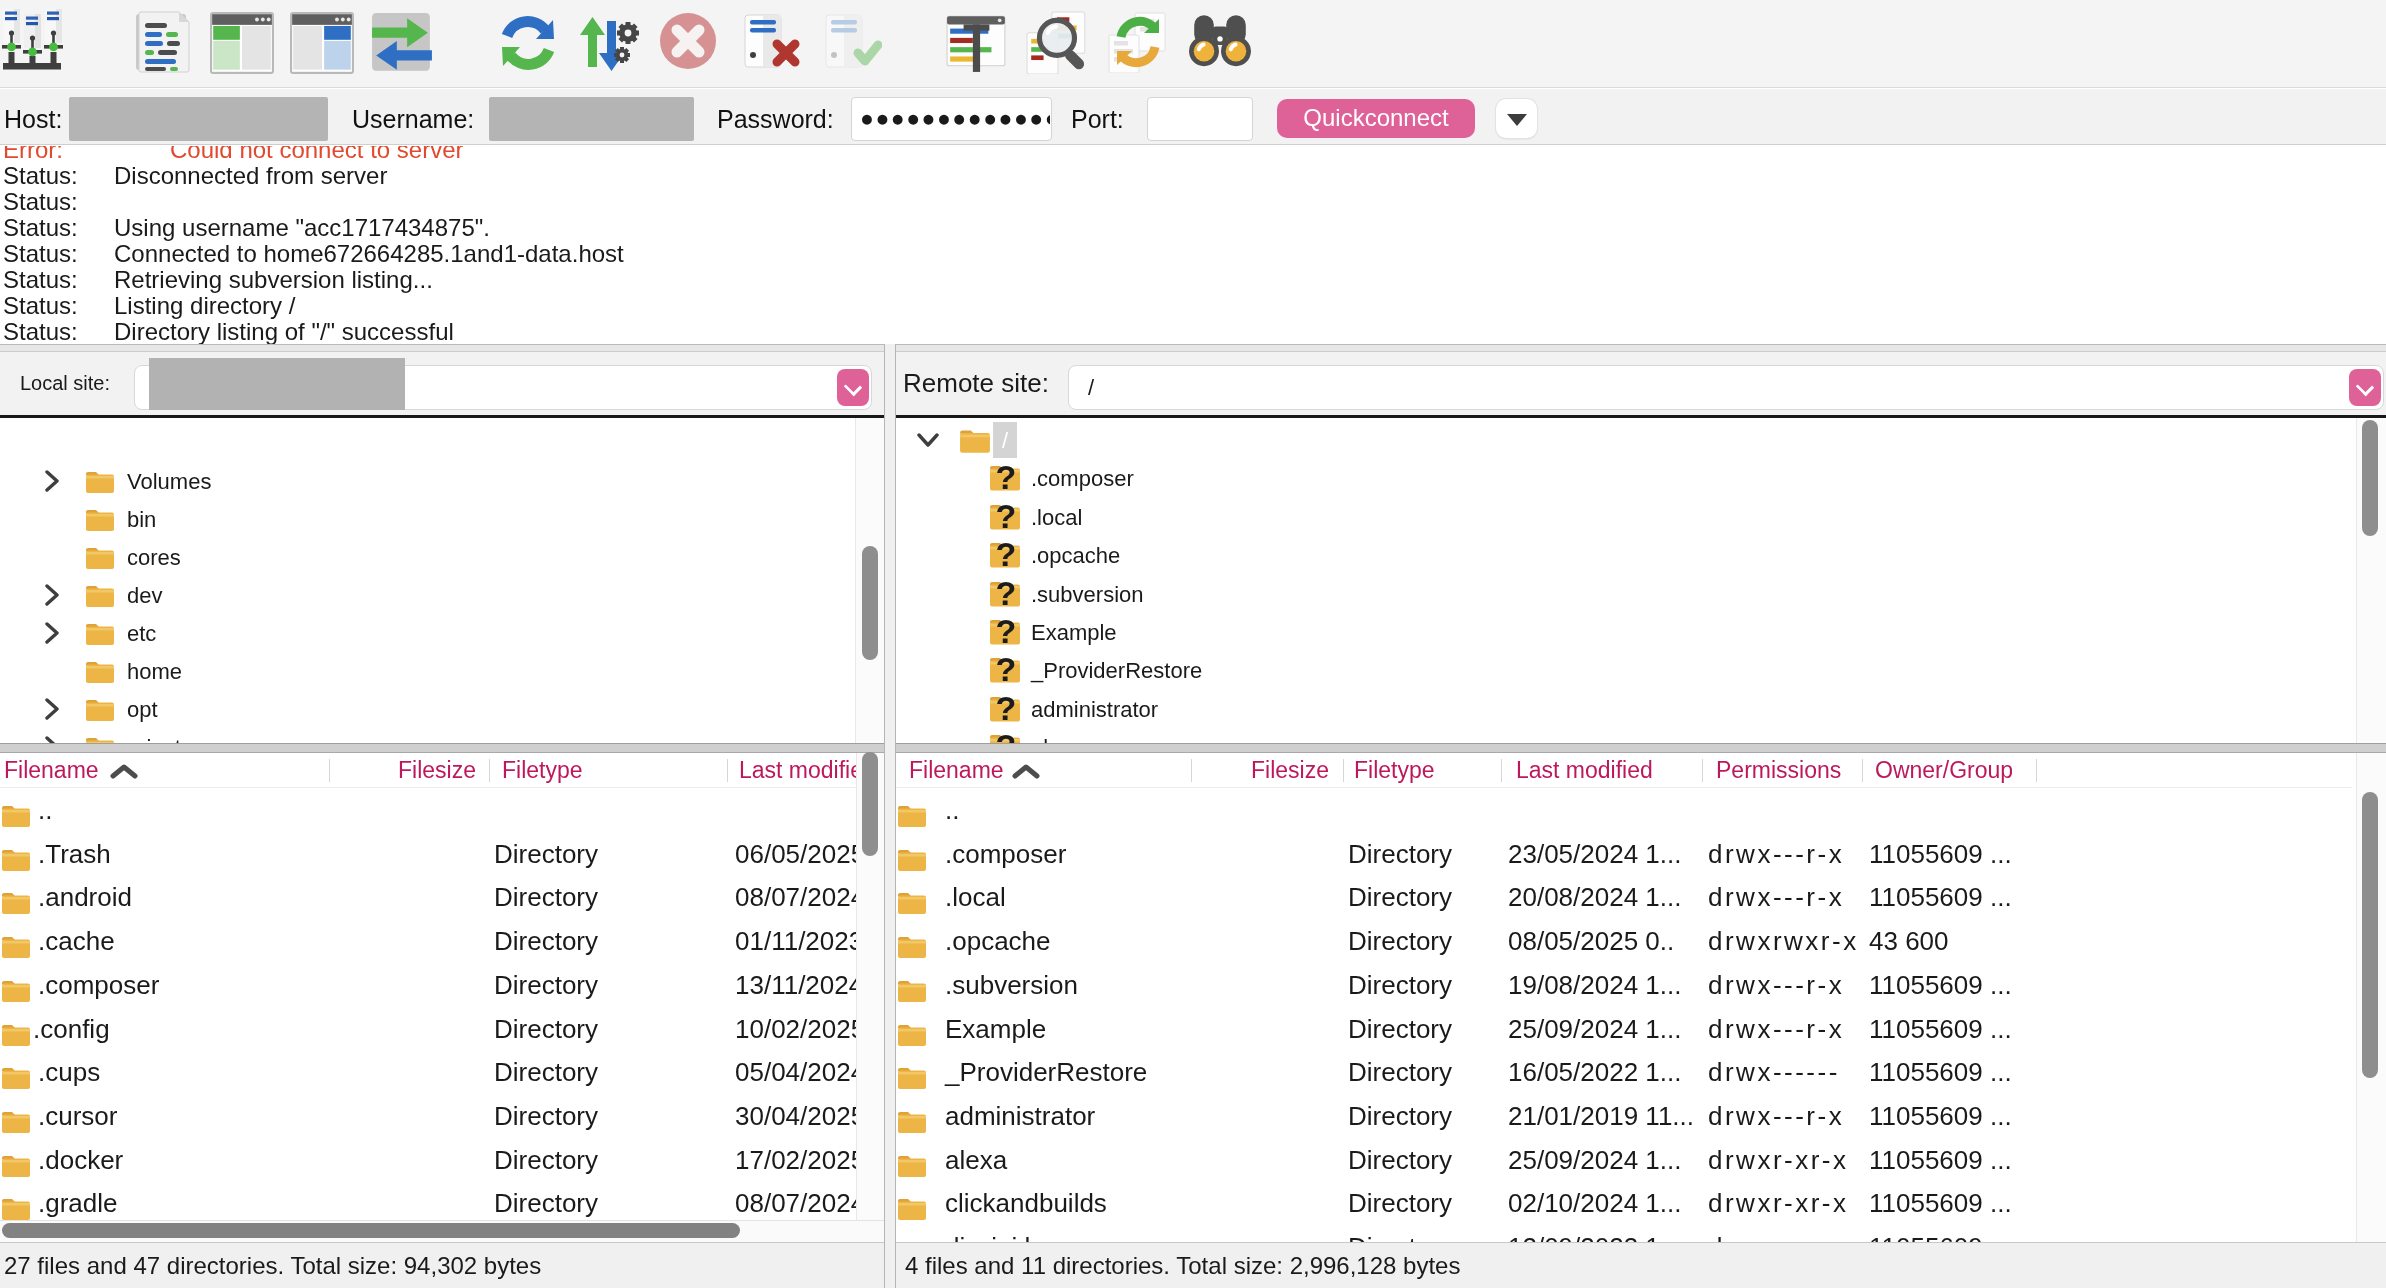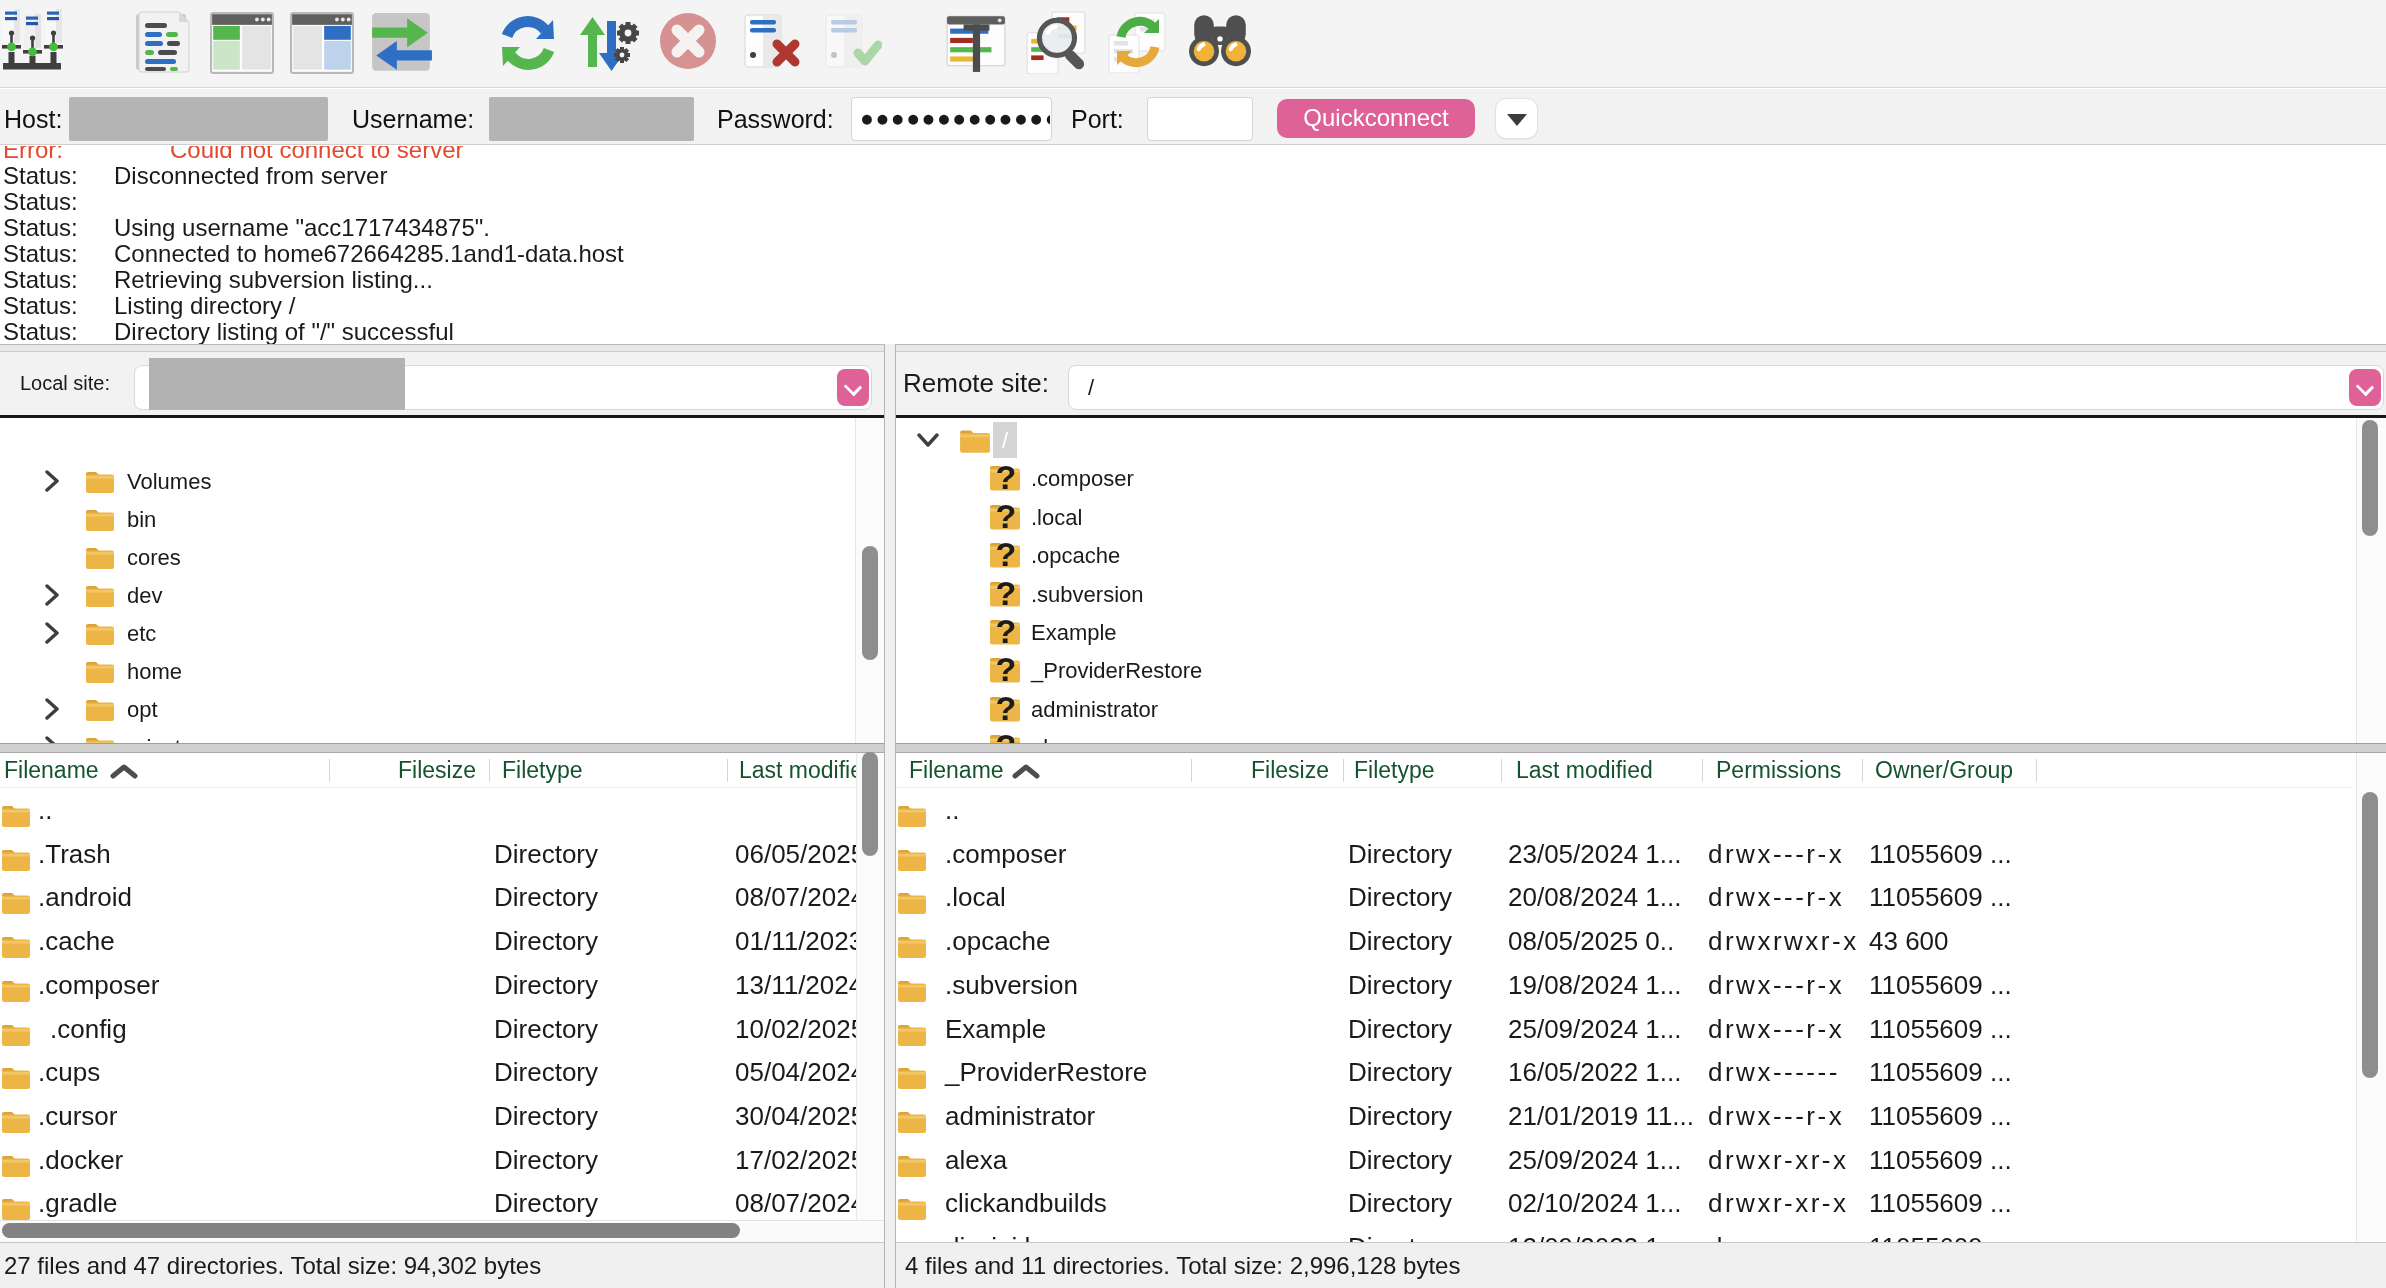--- a/index.html
+++ b/index.html
@@ -26,21 +26,21 @@
 .combobtn:after{content:"";position:absolute;left:9px;top:11px;width:11px;height:11px;border-right:3.5px solid #fff;border-bottom:3.5px solid #fff;transform:rotate(45deg) scaleY(.85)}
 #ltree{left:0;top:418px;width:884px;height:325px;background:#fff;overflow:hidden}
 #rtree{left:896px;top:418px;width:1460px;height:325px;background:#fff;overflow:hidden}
 .trow{position:absolute;left:0;height:38px;right:0}
 .trow .txt{position:absolute;font-size:22px;line-height:38px;height:36px;top:1px}
 .sel{background:#d4d4d4;color:#fff}
 #split2{left:0;top:743px;width:2386px;height:10px;background:#cfcfcf;border-top:1px solid #9e9e9e;border-bottom:1px solid #a8a8a8}
 .hdr{top:753px;height:35px;background:#fff;border-bottom:1px solid #ededed;overflow:hidden}
 #lhdr{left:0;width:872px}
 #rhdr{left:896px;width:1456px}
-.hc{position:absolute;top:0;height:26px;line-height:35px;font-size:23px;color:#14532d;white-space:pre}
+.hc{position:absolute;top:0;height:26px;line-height:35px;font-size:23px;color:#be185d;white-space:pre}
 .hsep{position:absolute;top:6px;height:23px;width:1px;background:#d6d6d6}
 #llist{left:0;top:788px;width:872px;height:432px;background:#fff;overflow:hidden}
 #rlist{left:896px;top:788px;width:1456px;height:454px;background:#fff;overflow:hidden}
 .lr{position:absolute;left:0;right:0;height:44px}
 .lr span{position:absolute;font-size:26px;line-height:44px;height:44px;white-space:pre}
 .fico{position:absolute;top:9px}
 #hscroll{left:0;top:1220px;width:884px;height:22px;background:#fafafa;border-top:1px solid #e3e3e3}
 #hthumb{left:2px;top:1223px;width:738px;height:15px;background:#828282;border-radius:8px}
 #statusbar{left:0;top:1242px;width:2386px;height:46px;background:#f0f0f0;border-top:1px solid #c8c8c8}
 .stext{font-size:24px;line-height:45px;height:45px;color:#1a1a1a}
@@ -523,21 +523,21 @@
       <span style="left:38px">.composer</span>
       <span style="left:494px">Directory</span>
       <span style="left:735px">13/11/2024 12:</span>
 </div>
 <div class="lr" style="top:218.5px">
 <span class="fico" style="left:1px"><svg width="30" height="26" viewBox="0 0 30 26">
 <path d="M1 6 a2 2 0 0 1 2-2 h8 l3 3 h-13 z" fill="#dfa236"></path>
 <rect x="1" y="6.5" width="28" height="18.5" rx="2" fill="#ecb546"></rect>
 <rect x="1" y="8" width="28" height="2.5" fill="#f2c766"></rect>
 </svg></span>
-      <span style="left:50px">.config</span>
+      <span style="left:33px">.config</span>
       <span style="left:494px">Directory</span>
       <span style="left:735px">10/02/2025 16:</span>
 </div>
 <div class="lr" style="top:262.2px">
 <span class="fico" style="left:1px"><svg width="30" height="26" viewBox="0 0 30 26">
 <path d="M1 6 a2 2 0 0 1 2-2 h8 l3 3 h-13 z" fill="#dfa236"></path>
 <rect x="1" y="6.5" width="28" height="18.5" rx="2" fill="#ecb546"></rect>
 <rect x="1" y="8" width="28" height="2.5" fill="#f2c766"></rect>
 </svg></span>
       <span style="left:38px">.cups</span>

